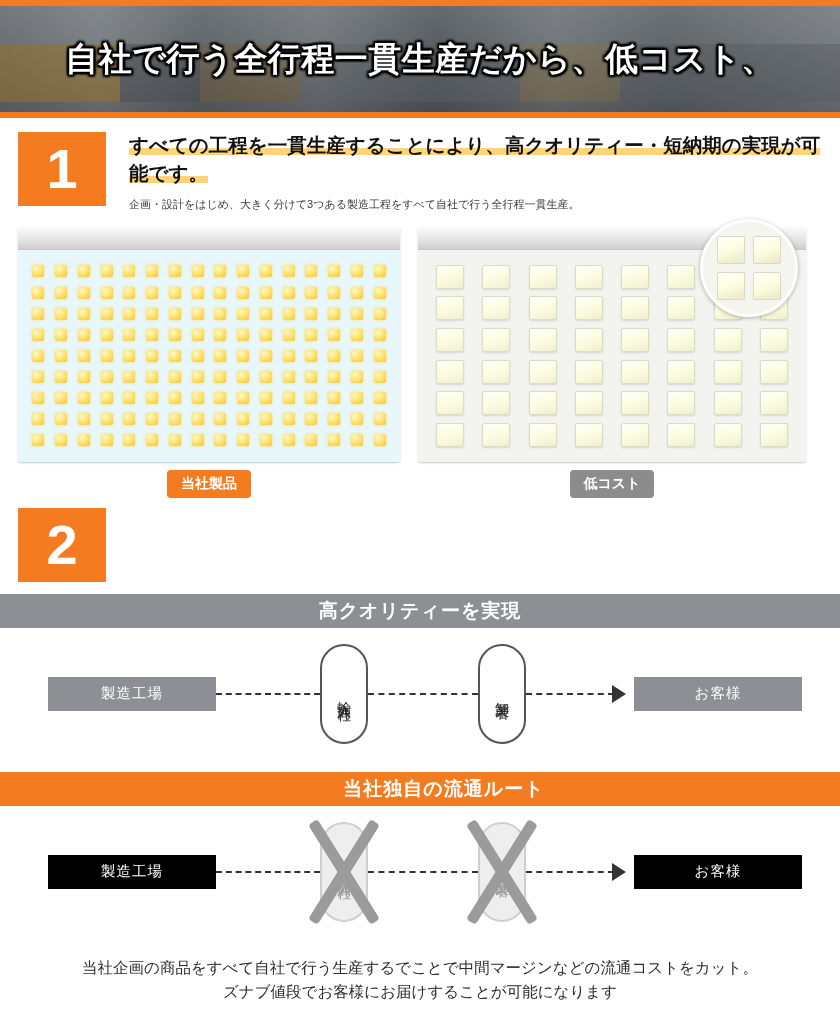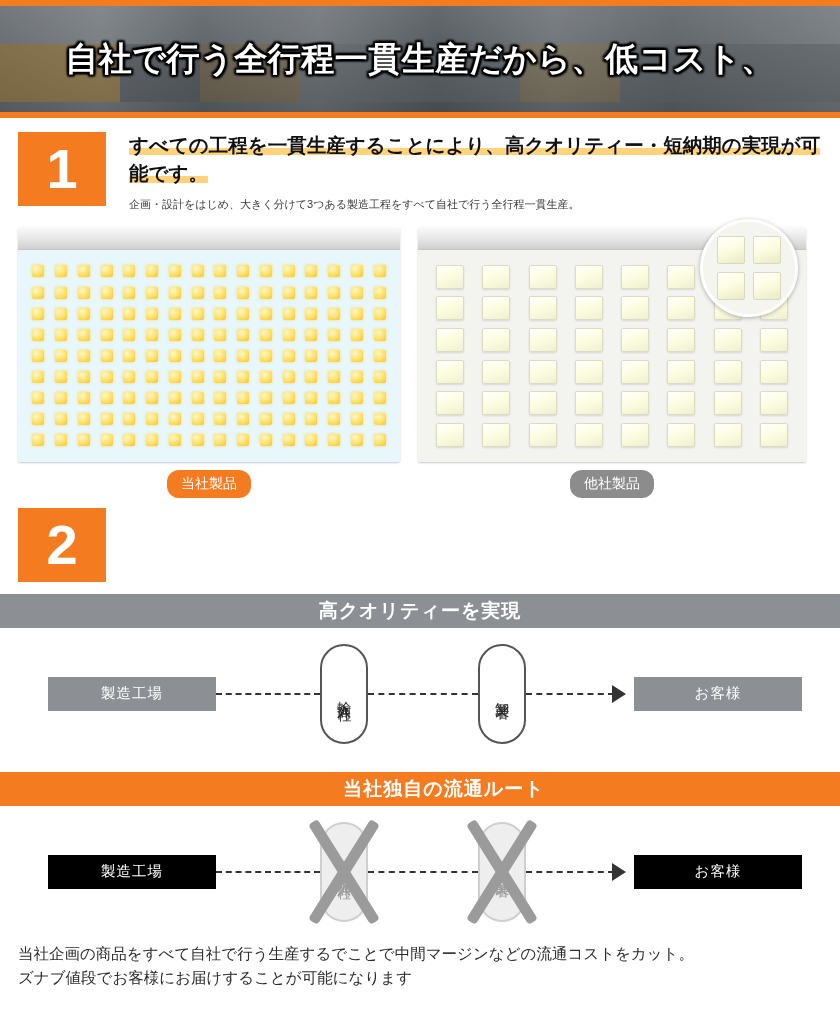--- a/index.html
+++ b/index.html
@@ -217,22 +217,22 @@
   }
   .caption-row {
     display: flex;
     justify-content: center;
     margin-top: 8px;
   }
   .caption {
     font-size: 14px;
     color: #ffffff;
     padding: 5px 14px;
-    border-radius: 12px;
-    font-weight: normal;
+    border-radius: 4px;
+    font-weight: bold;
   }
   .caption.ours { background: #f47b20; }
   .caption.theirs { background: #8c8c8c; }
 
   
   .sec2-head {
     display: flex;
     align-items: center;
     margin-top: 10px;
   }
@@ -333,24 +333,25 @@
     position: absolute;
     top: 50%;
     width: 0; height: 0;
     border-top: 9px solid transparent;
     border-bottom: 9px solid transparent;
     border-left: 14px solid #333;
     transform: translateY(-50%);
   }
 
   .footer-note {
-    margin-top: 4px;
+    margin-top: 18px;
     font-size: 15.5px;
     line-height: 1.55;
     color: #2b2b2b;
+    text-align: center;
   }
 </style>
 </head>
 <body>
 
 <div class="hero">
   <div class="hero-bg"></div>
   <div class="hero-shade"></div>
   <div class="hero-rule-top"></div>
   <div class="hero-rule-bottom"></div>
@@ -588,21 +589,21 @@
       </div>
       <div class="magnifier">
         <div class="mg-inner">
           <div class="mg-led"></div>
           <div class="mg-led"></div>
           <div class="mg-led"></div>
           <div class="mg-led"></div>
         </div>
       </div>
       <div class="caption-row">
-        <div class="caption theirs">他社製品</div>
+        <div class="caption theirs">低コスト</div>
       </div>
     </div>
   </div>
 
   <div class="sec2-head">
     <div class="num-badge">2</div>
   </div>
 </div>
 
 <div class="route-band gray">高クオリティーを実現</div>

